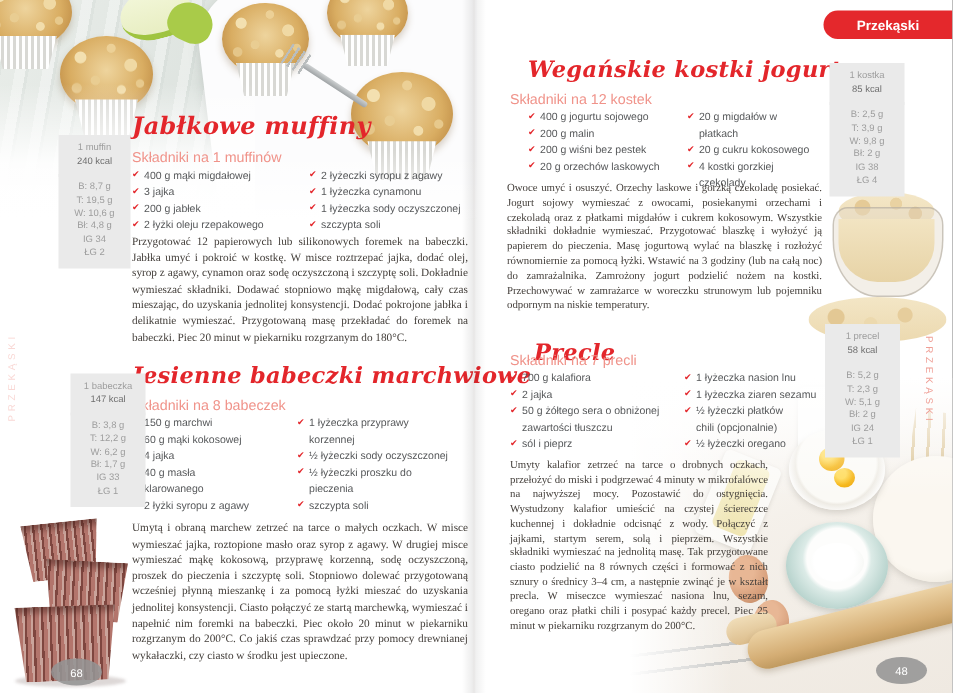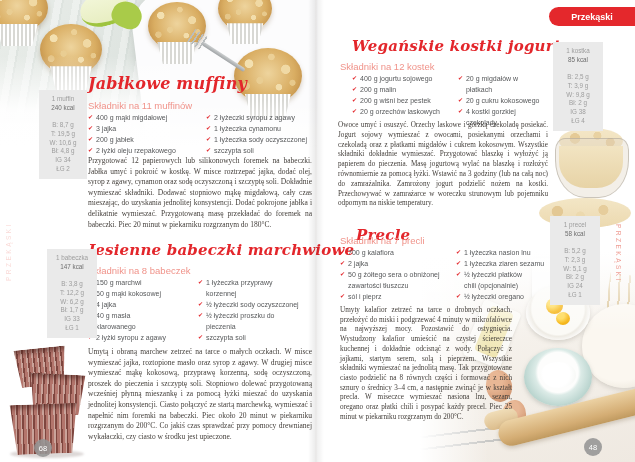--- a/index.html
+++ b/index.html
@@ -11,21 +11,21 @@
   .ing{position:absolute;display:flex;gap:10px;font-size:7px;color:#56585a;z-index:6;}
   .ing ul{list-style:none;margin:0;padding:0;}
   .ing li{display:flex;gap:3px;line-height:11px;}
   .chk{color:#e3262b;font-size:6px;line-height:11px;flex:0 0 auto;}
   .para{position:absolute;font-family:"Liberation Serif",serif;color:#45403c;
         text-align:justify;z-index:6;}
   .nbox{position:absolute;background:#eaeaea;text-align:center;font-size:6.3px;
         color:#9d9d9d;line-height:8.8px;padding:5px 2px;z-index:7;}
   .nbox .kcal{color:#6e6e6e;}
   .macros span{display:block;}
-  .pagenum{position:absolute;width:18px;height:18px;border-radius:50%;
+  .pagenum{position:absolute;width:34px;height:18px;border-radius:50%;
            background:rgba(148,148,148,.88);color:#fff;font-size:7.5px;font-weight:400;
            display:flex;align-items:center;justify-content:center;z-index:9;}
   .sidelabel{position:absolute;writing-mode:vertical-rl;font-size:6.5px;
              letter-spacing:2.5px;color:#ef9e95;z-index:9;}
   .sidelabel.faint{color:rgba(239,158,149,.4);transform:rotate(180deg);}
   .tab{position:absolute;right:0;top:7px;width:86px;height:19px;background:#e4282c;
        border-radius:11px 0 0 11px;color:#fff;font-size:9px;font-weight:700;
        display:flex;align-items:center;justify-content:center;z-index:9;}
   .gutter{position:absolute;left:308px;top:0;width:16px;height:100%;z-index:8;
           background:linear-gradient(to right,rgba(0,0,0,0),rgba(0,0,0,.07) 42%,
@@ -178,21 +178,21 @@
   <div class="nbox macros" style="left:39px;top:116px;width:44px;">
     <span>B: 8,7 g</span>
     <span>T: 19,5 g</span>
     <span>W: 10,6 g</span>
     <span>Bł: 4,8 g</span>
     <span>IG 34</span>
     <span>ŁG 2</span>
   </div>
 
   <h2 class="page-title" style="left:88px;top:74px;font-size:16px;margin:0;">Jabłkowe muffiny</h2>
-  <div class="sub" style="left:88px;top:100px;">Składniki na 11 muffinów</div>
+  <div class="sub" style="left:88px;top:100px;">Składniki na 1 muffinów</div>
   <div class="ing" style="left:88px;top:112px;width:226px;">
     <ul style="width:108px;">
       <li>
           <span class="chk">✔</span>
           <span>400 g mąki migdałowej</span>
         </li>
       <li>
           <span class="chk">✔</span>
           <span>3 jajka</span>
         </li>

